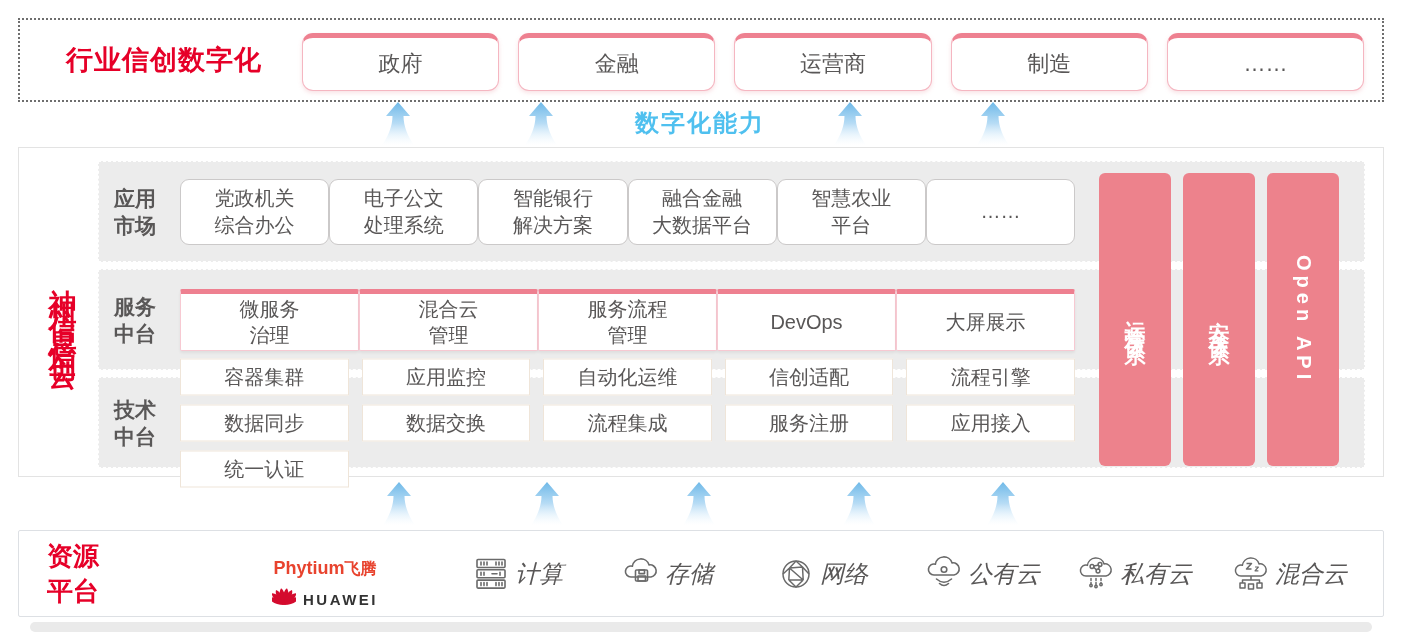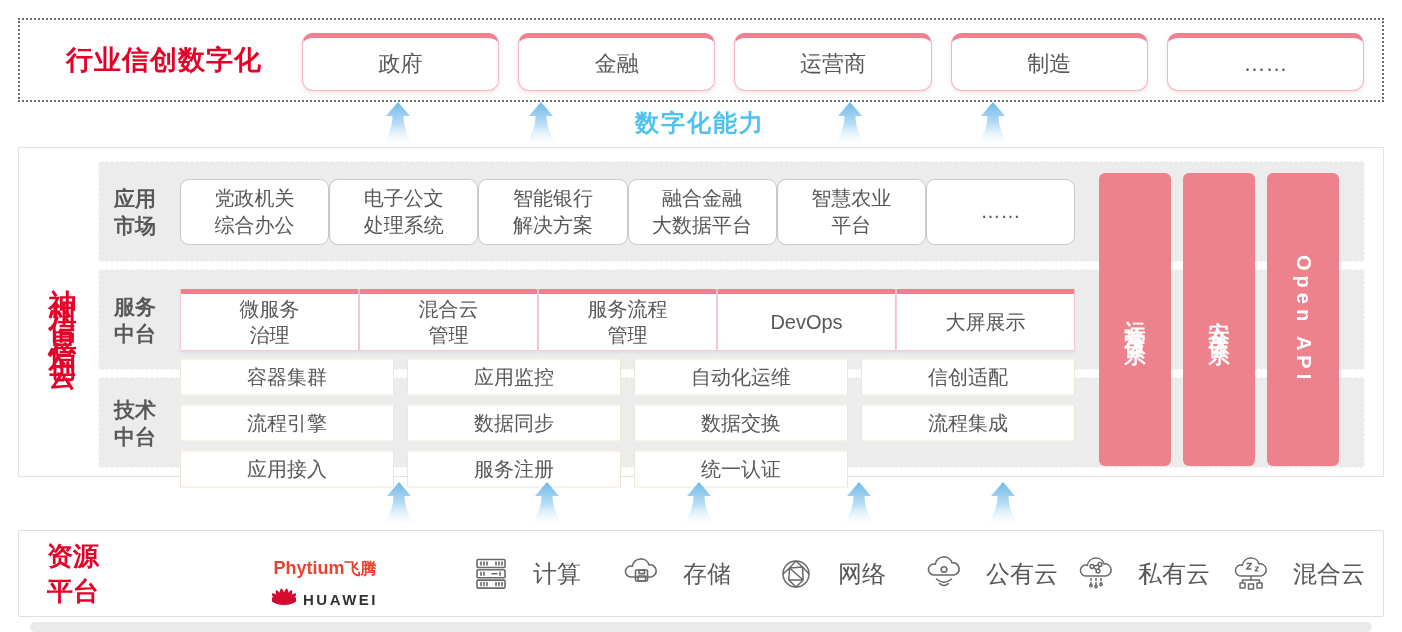--- a/index.html
+++ b/index.html
@@ -38,21 +38,21 @@
   .prow-items { position:absolute; left:81px; width:895px; top:50%; transform:translateY(-50%);
               display:flex; }
   .app-box { flex:1; height:66px; background:#fff; border:1px solid #cbc9c9; border-radius:9px;
               display:flex; align-items:center; justify-content:center; text-align:center;
               font-size:20px; line-height:1.32; color:#595757; white-space:pre-line; }
   .svc-box { flex:1; height:62px; background:#fff; border:1px solid #f7c9d2; border-top:5px solid #ee8090;
               border-radius:2px; box-shadow:0 2px 3px rgba(0,0,0,.06);
               display:flex; align-items:center; justify-content:center; text-align:center;
               font-size:20px; line-height:1.3; color:#595757; white-space:pre-line; }
   .tech-grid { position:absolute; left:81px; width:895px; top:50%; transform:translateY(-50%);
-              display:grid; grid-template-columns:repeat(4,1fr); gap:9px 13px; }
+              display:grid; grid-template-columns:repeat(5,1fr); gap:9px 13px; }
   .tech-box { height:37px; background:#fff; border:1px solid #efe5d9;
               display:flex; align-items:center; justify-content:center;
               font-size:20px; color:#595757; }
   .side-bar { position:absolute; top:25px; width:72px; height:293px; background:#ed828c;
               border-radius:6px; display:flex; align-items:center; justify-content:center;
               writing-mode:vertical-rl; color:#fff; font-size:21px; font-weight:bold;
               letter-spacing:8px; }
 
   
   .resource { position:absolute; left:18px; top:530px; width:1366px; height:87px;
@@ -62,21 +62,21 @@
   .vendors { position:absolute; left:192px; top:50%; transform:translateY(-50%); width:228px; }
   .vendors-row1 { display:flex; align-items:flex-start; justify-content:center; gap:14px; }
   .loongson { display:flex; flex-direction:column; align-items:center; }
   .loongson-name { font-size:18px; font-weight:bold; font-style:italic; color:#e23a2b; letter-spacing:.5px; }
   .loongson-sub { font-size:11px; font-weight:bold; color:#e23a2b; margin-top:-2px; }
   .phytium { font-size:18px; font-weight:bold; color:#e8432e; margin-top:18px; }
   .phytium-sub { font-size:16px; font-weight:bold; color:#e8432e; }
   .vendors-row2 { display:flex; align-items:flex-end; justify-content:center; gap:7px; margin-top:4px; }
   .huawei-text { font-size:15px; font-weight:bold; color:#333; letter-spacing:2.5px; }
   .res-item { position:absolute; top:50%; transform:translateY(-50%);
-              display:flex; align-items:center; gap:22px; }
+              display:flex; align-items:center; gap:4px;font-style:italic; }
   .res-label { font-size:24px; color:#595757; }
 
   .pedestal { position:absolute; left:30px; top:622px; width:1342px; height:10px;
               background:#eaeaea; border-radius:5px; }
 </style>
 </head>
 <body>
 
 <svg width="0" height="0" style="position:absolute">
   <defs>
@@ -159,22 +159,22 @@
 中台</div>
       <div class="tech-grid">
         <div class="tech-box">容器集群</div>
         <div class="tech-box">应用监控</div>
         <div class="tech-box">自动化运维</div>
         <div class="tech-box">信创适配</div>
         <div class="tech-box">流程引擎</div>
         <div class="tech-box">数据同步</div>
         <div class="tech-box">数据交换</div>
         <div class="tech-box">流程集成</div>
+        <div class="tech-box">服务注册</div>
         <div class="tech-box">应用接入</div>
-        <div class="tech-box">服务注册</div>
         <div class="tech-box">统一认证</div>
       </div>
     </div>
 
     <div class="side-bar" style="left:1080px">运营体系</div>
     <div class="side-bar" style="left:1164px">安全体系</div>
     <div class="side-bar" style="left:1248px;letter-spacing:5px;font-size:20px">Open API</div>
   </div>
 
   <svg class="up-arrow" style="left:380px;top:481px" viewBox="0 0 38 46">

